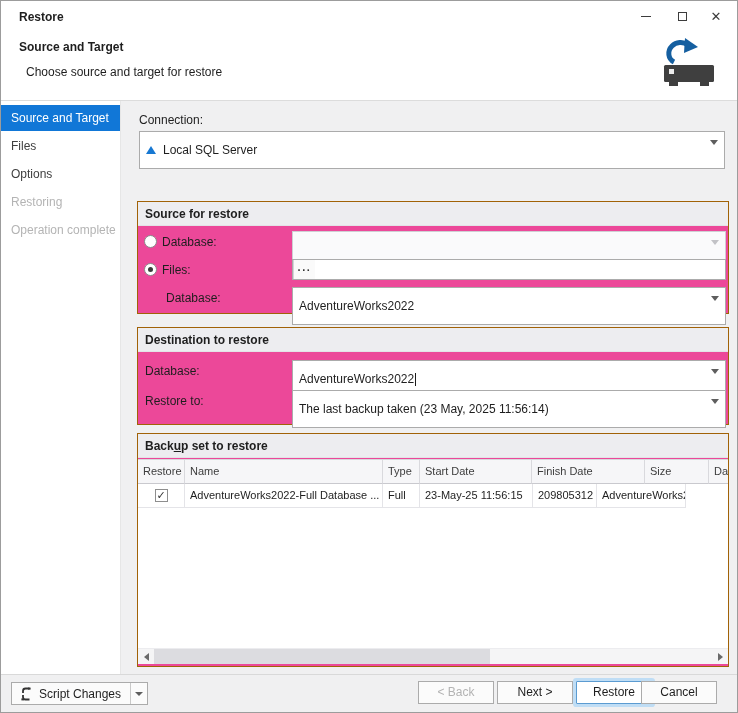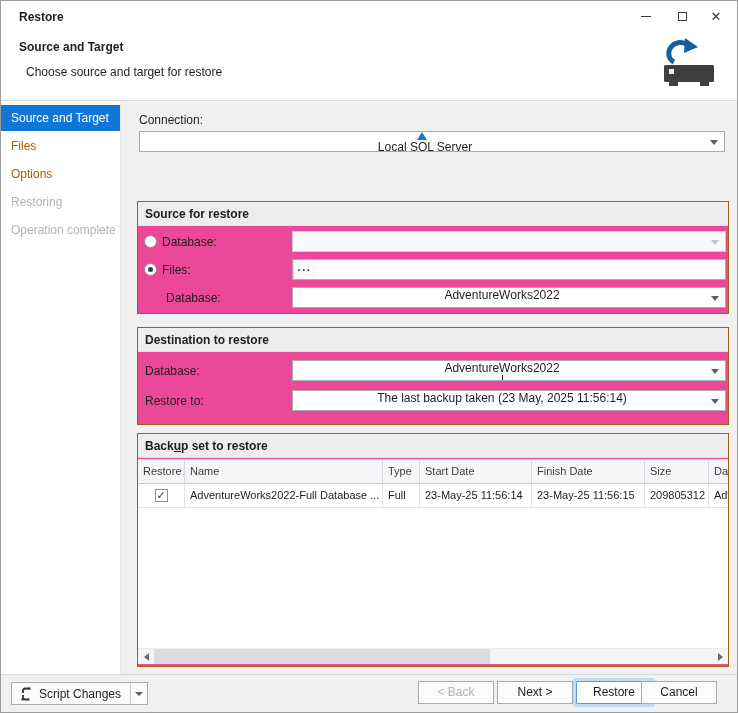--- a/index.html
+++ b/index.html
@@ -19,32 +19,32 @@
   .glyph-max { width:9px; height:9px; border:1px solid #3c3c3c; display:block; }
 
   
   #header { position:absolute; top:32px; left:0; right:0; height:68px; background:#fff; border-bottom:1px solid #dcdcdc; }
   #header-title { position:absolute; left:18px; top:7px; font-weight:bold; }
   #header-subtitle { position:absolute; left:25px; top:32px; }
   #header-icon { position:absolute; right:20px; top:4px; width:56px; height:50px; }
 
   
   #sidebar { position:absolute; top:100px; left:0; width:120px; bottom:38px; background:#fff; border-right:1px solid #e6e6e6; padding-top:4px; }
-  .side-item { height:26px; line-height:26px; padding-left:10px; margin-bottom:2px; color:#a16207; white-space:nowrap; overflow:hidden; }
+  .side-item { height:26px; line-height:26px; padding-left:10px; margin-bottom:2px; color:#404040; white-space:nowrap; overflow:hidden; }
   .side-item.selected { background:#1177d7; color:#fff; }
   .side-item.disabled { color:#b4b4b4; }
 
   
   #content { position:absolute; top:100px; left:120px; right:0; bottom:38px; background:#f0f0f1; }
   .lbl { position:absolute; white-space:nowrap; }
 
   #connection-label { left:18px; top:12px; }
   #connection-combo { left:18px; top:30px; width:586px; }
 
-  .combo { position:absolute; height:21px; background:#fff; border:1px solid #ababab; display:flex; align-items:center; padding:0 20px 0 6px; white-space:nowrap; overflow:hidden;flex-direction:column; }
+  .combo { position:absolute; height:38px; background:#fff; border:1px solid #ababab; display:flex; align-items:center; padding:0 20px 0 6px; white-space:nowrap; overflow:hidden; }
   .combo .arrow { position:absolute; right:6px; top:8px; width:0; height:0; border-left:4px solid transparent; border-right:4px solid transparent; border-top:5px solid #5e5e5e; }
   .combo.disabled { background:#fafafb; border-color:#cfcfd3; }
   .combo.disabled .arrow { border-top-color:#c2c2c6; }
   .tri-up { width:0; height:0; border-left:5px solid transparent; border-right:5px solid transparent; border-bottom:8px solid #1778d2; margin-right:7px; flex:0 0 auto; }
 
   
   .group { position:absolute; left:16px; width:592px; background:#ec4899; border:1px solid #a16207; }
   .group-header { height:24px; line-height:24px; background:#ededf0; border-bottom:1px solid #e3e3e7; font-weight:bold; padding-left:7px; }
   #group-source { top:100px; height:113px; }
   #group-dest { top:226px; height:98px; }
@@ -203,21 +203,20 @@
           <div class="th col-db">Database</div>
         </div>
         <div class="t-row">
           <div class="td col-restore">
               <span class="checkbox">
                 <span>✓</span>
               </span>
             </div>
           <div class="td col-name">AdventureWorks2022-Full Database ...</div>
           <div class="td col-type">Full</div>
-          <div class="td col-start">23-May-25 11:56:14</div>
           <div class="td col-finish">23-May-25 11:56:15</div>
           <div class="td col-size">209805312</div>
           <div class="td col-db">AdventureWorks2022</div>
         </div>
         <div id="hscroll">
           <span class="hs-arrow" id="hs-left">
               <span class="tri-left"></span>
             </span>
           <span id="hs-thumb"></span>
           <span class="hs-arrow" id="hs-right">

